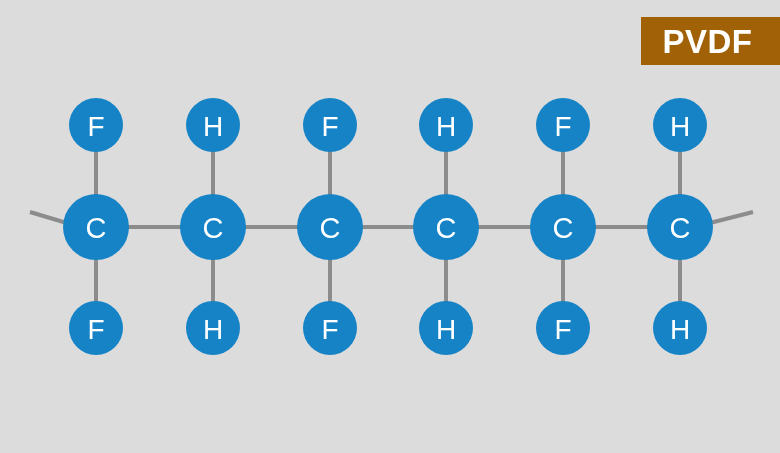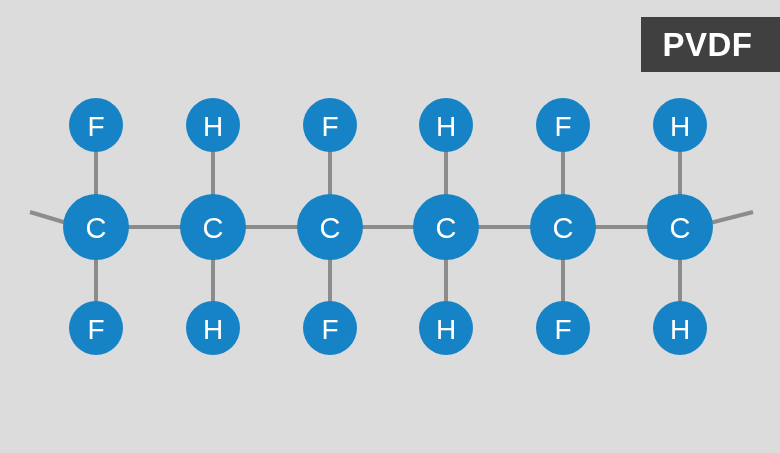--- a/index.html
+++ b/index.html
@@ -33,22 +33,22 @@
     dominant-baseline: central;
     font-weight: 400;
   }
   .atom-label.carbon { font-size: 29px; }
   .atom-label.substituent { font-size: 28px; }
   #polymer-badge {
     position: absolute;
     left: 641px;
     top: 17px;
     width: 139px;
-    height: 55px;
-    background: #404040;
+    height: 48px;
+    background: #a16207;
     display: flex;
     align-items: center;
     justify-content: center;
   }
   #polymer-badge-text {
     color: #ffffff;
     font-family: "Liberation Sans", sans-serif;
     font-weight: bold;
     font-size: 33px;
     letter-spacing: 0.5px;

